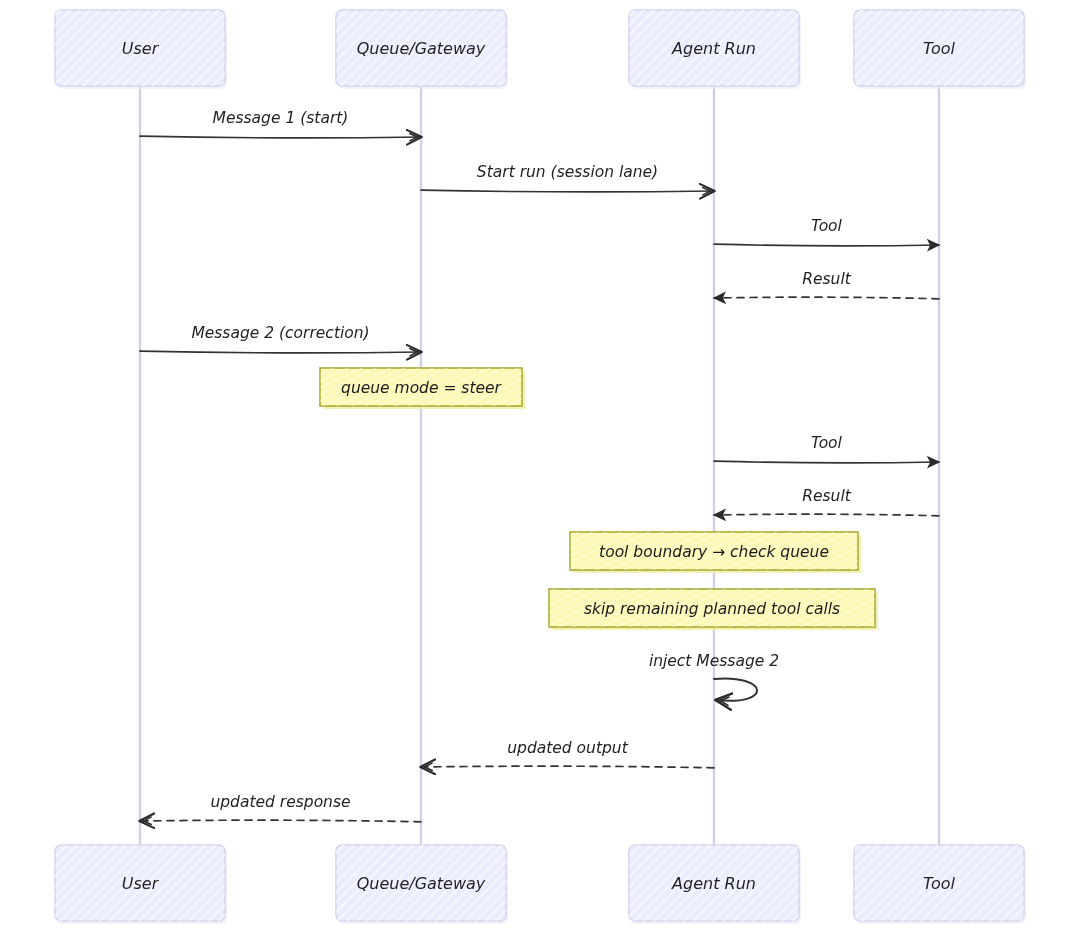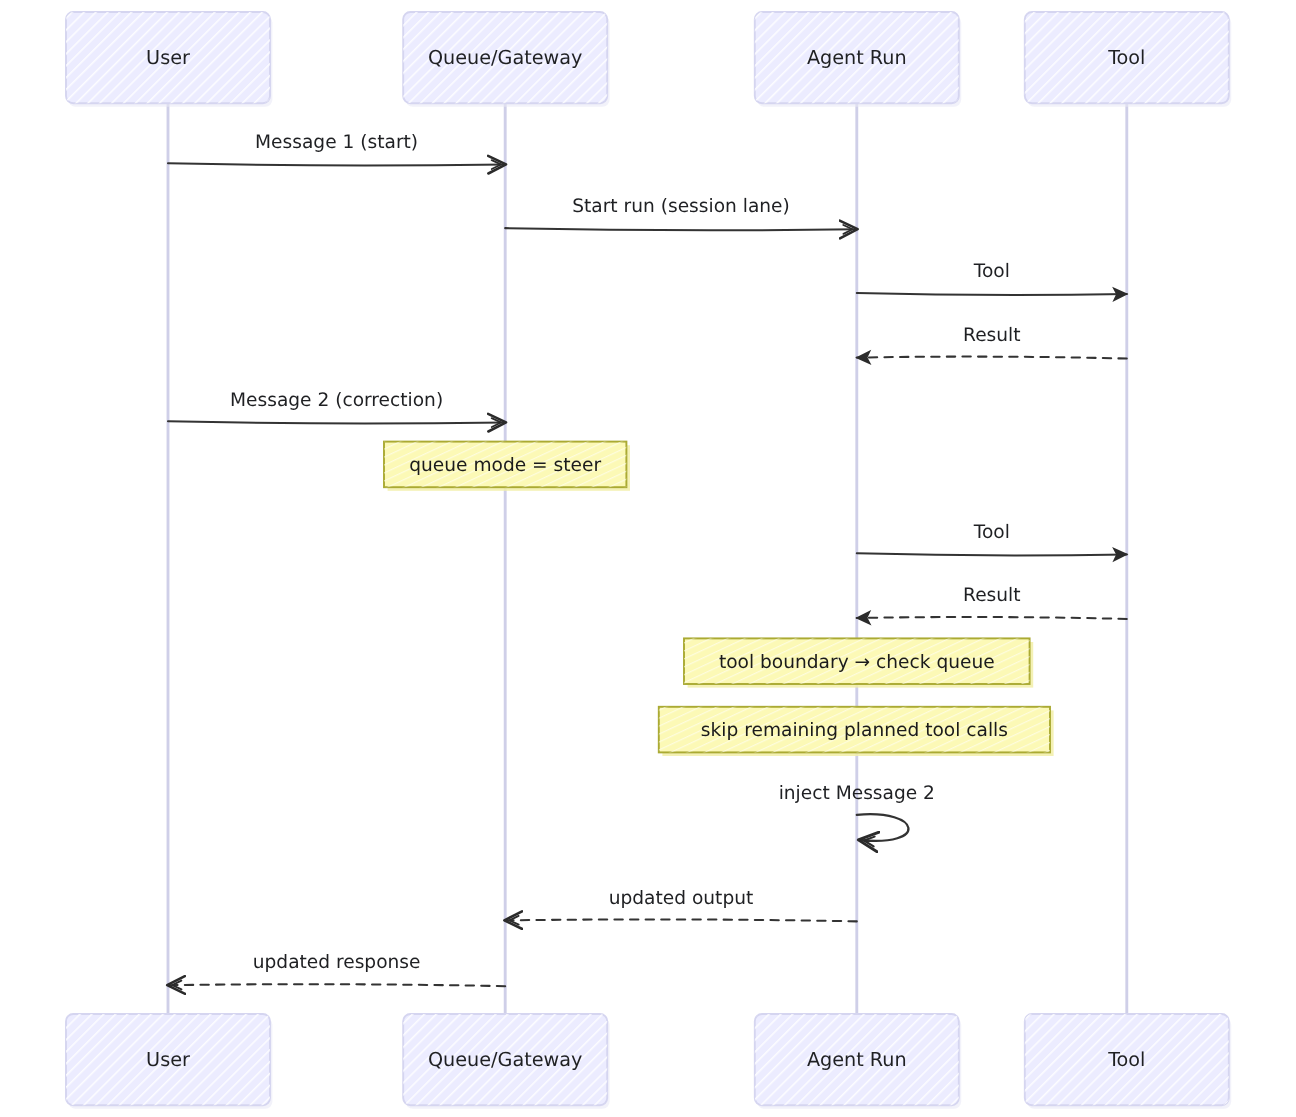--- a/index.html
+++ b/index.html
@@ -12,20 +12,21 @@
     width: 1080px;
     height: 931px;
     font-family: "DejaVu Sans", sans-serif;
     overflow: hidden;
     position: relative;
   }
   #diagram-root {
     position: relative;
     width: 1080px;
     height: 682px;
+    font-style: italic;
   }
   svg#seq-svg {
     position: absolute;
     left: 0;
     top: 0;
     width: 1080px;
     height: 931px;
     display: block;
   }
   .actor-label, .msg-label, .note-label {

